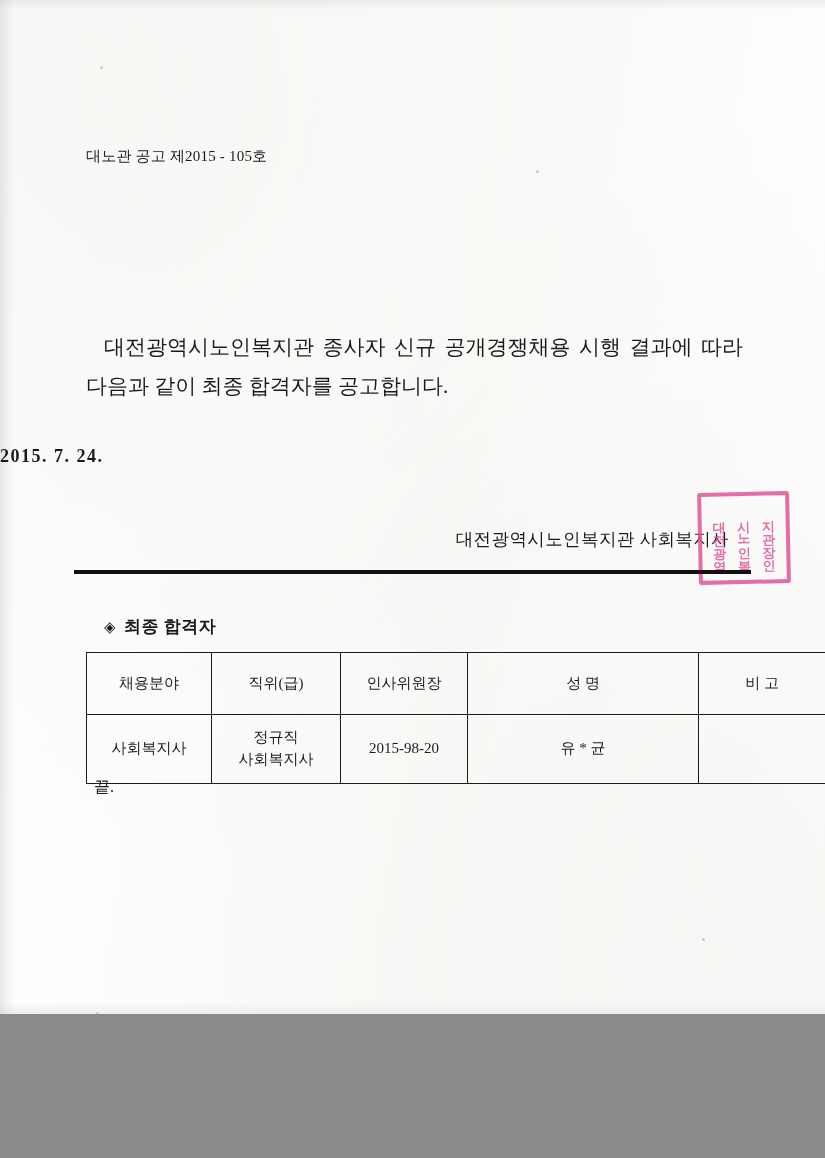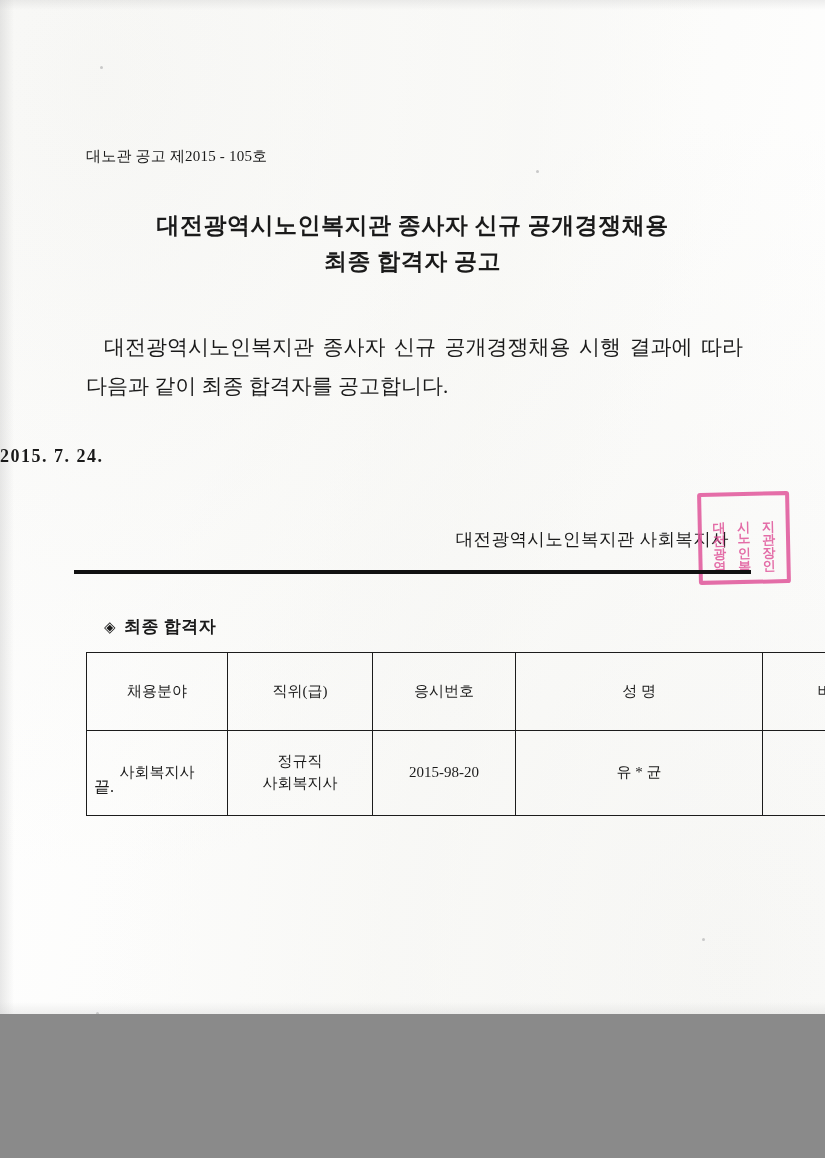--- a/index.html
+++ b/index.html
@@ -161,21 +161,21 @@
     table-layout: fixed;
   }
   table.result th,
   table.result td {
     border: 1px solid #1c1c1c;
     text-align: center;
     vertical-align: middle;
     font-size: 15px;
     font-weight: normal;
     line-height: 1.45;
-    padding: 16px;
+    padding: 8px;
   }
   table.result thead th {
     height: 45px;
   }
   table.result tbody td {
     height: 52px;
   }
   .col-0 { width: 108px; }
   .col-1 { width: 112px; }
   .col-2 { width: 110px; }
@@ -206,24 +206,20 @@
   <div class="scan-edge-bottom"></div>
 
   <div class="speck" style="left:100px; top:66px; width:3px; height:3px;"></div>
   <div class="speck" style="left:536px; top:170px; width:3px; height:3px;"></div>
   <div class="speck" style="left:258px; top:394px; width:3px; height:3px;"></div>
   <div class="speck" style="left:96px; top:1012px; width:3px; height:3px;"></div>
   <div class="speck" style="left:702px; top:938px; width:3px; height:3px;"></div>
 
   <div class="doc-number">대노관 공고 제2015 - 105호</div>
 
-  <div class="title-block">
-    <div class="title-line">대전광역시노인복지관 종사자 신규 공개경쟁채용</div>
-    <div class="title-line">최종 합격자 공고</div>
-  </div>
 
   <div class="body-par">
     <span class="indent"></span><span>대전광역시노인복지관 종사자 신규 공개경쟁채용 시행 결과에 따라 다음과 같이 최종 합격자를 공고합니다.</span>
   </div>
 
   <div class="date-line">2015.  7.  24.</div>
 
   <div class="signature-line">대전광역시노인복지관  사회복지사</div>
 
   <div class="stamp">
@@ -238,21 +234,21 @@
 
   <div class="section-heading">
     <span class="diamond">◈</span><span>최종 합격자</span>
   </div>
 
   <table class="result">
     <thead>
       <tr>
         <th class="col-0">채용분야</th>
         <th class="col-1">직위(급)</th>
-        <th class="col-2">응시번호</th>
+        <th class="col-2">인사위원장</th>
         <th class="col-3">성 명</th>
         <th class="col-4">비 고</th>
       </tr>
     </thead>
     <tbody>
       <tr>
         <td class="col-0">사회복지사</td>
         <td class="col-1 cell-two-line">
           <div>정규직</div>
           <div>사회복지사</div>

